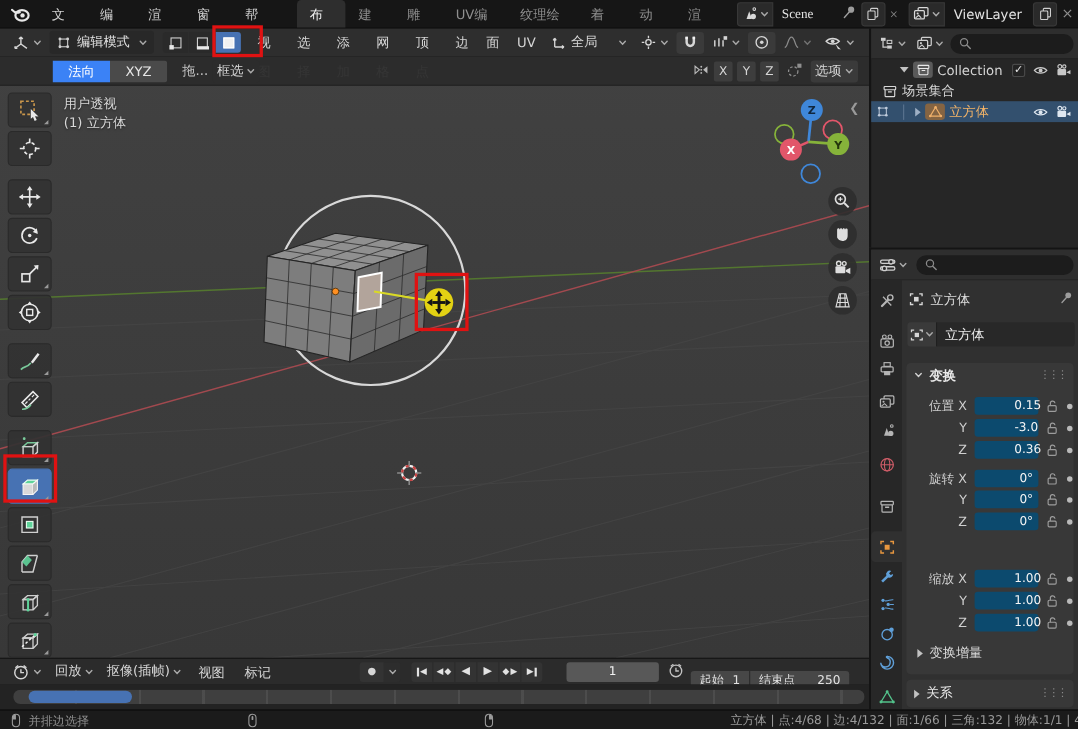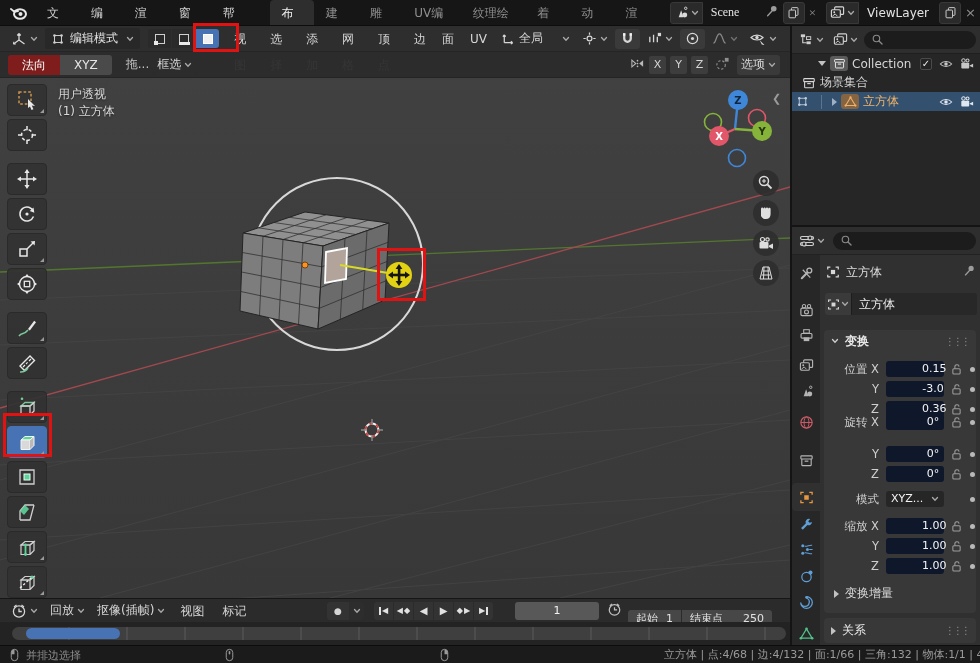--- a/index.html
+++ b/index.html
@@ -37,21 +37,21 @@
   .selmode:first-child{ border-radius:3px 0 0 3px; }
   .selmode:last-child{ border-radius:0 3px 3px 0; }
   .selmode.active { background:#4772b3; }
   .msq { width:10px; height:10px; border:1.2px solid #cfcfcf; position:relative; }
   .msq.v::after { content:""; position:absolute; left:-2px; bottom:-2px; width:4px; height:4px; background:#e8e8e8; }
   .msq.e::after { content:""; position:absolute; left:-1px; bottom:-2px; width:11px; height:2.6px; background:#e8e8e8; }
   .msq.f { background:#f0f0f0; border-color:#fff; }
   .vpsub { position:absolute; left:0; top:52px; width:790px; height:26px; background:rgba(43,43,43,.95); display:flex; align-items:center; padding:0 8px; gap:4px; z-index:5; border-bottom:1px solid #242424;}
   .seg { display:flex; height:20px; border-radius:3px; overflow:hidden; }
   .seg > div { padding:0 14px; line-height:20px; background:#4a4a4a; color:#e6e6e6;}
-  .seg > div.active { background:#7f1d1d; color:#fff; }
+  .seg > div.active { background:#3b82f6; color:#fff;margin-left:40px; }
   .axbtn { width:17px; height:18px; background:#3d3d3d; border-radius:2px; color:#d6d6d6; text-align:center; line-height:18px; font-size:11px; }
 
   
   .vpcanvas { position:absolute; left:0; top:52px; width:790px; height:546px; background:#3b3b3b; }
   .vp-overlay-text { position:absolute; left:58px; top:34px; color:#d9d9d9; font-size:12px; line-height:17px; text-shadow:0 1px 2px rgba(0,0,0,.5); z-index:4;}
   .collapse-arrow { position:absolute; left:772px; top:40px; color:#9a9a9a; font-size:11px; z-index:4; }
 
   
   .toolcol { position:absolute; left:7px; top:32px; width:40px; display:flex; flex-direction:column; gap:3px; z-index:4; }
   .tool { width:40px; height:32px; background:rgba(50,50,50,.92); border:1px solid #2a2a2a; border-radius:4px; display:flex; align-items:center; justify-content:center; position:relative; }
@@ -99,21 +99,21 @@
   .pr-body { position:absolute; left:28px; top:28px; right:0; bottom:0; background:#303030; overflow:hidden; }
   .crumb { position:absolute; left:6px; top:8px; right:4px; height:18px; display:flex; align-items:center; gap:6px; color:#dedede;}
   .objsel { position:absolute; left:5px; top:38px; right:3px; height:22px; display:flex; }
   .objsel .oicon { width:26px; background:#3a3a3a; border-radius:3px 0 0 3px; display:flex; align-items:center; justify-content:center; gap:1px; color:#d6d6d6;}
   .objsel .oname { flex:1; background:#282828; border-radius:0 3px 3px 0; display:flex; align-items:center; padding:0 7px; color:#ececec; border-left:1px solid #1d1d1d;}
   .panel { position:absolute; left:4px; right:4px; background:#383838; border-radius:4px; }
   .panel-h { height:22px; display:flex; align-items:center; gap:6px; padding:0 7px; color:#e8e8e8; }
   .dots { margin-left:auto; color:#8a8a8a; letter-spacing:-2px; font-size:10px; }
   .prow { position:absolute; left:0; height:18px; display:flex; align-items:center; width:100%; }
   .prow .lbl { width:62px; text-align:right; padding-right:7px; color:#cfcfcf; font-size:11.5px; }
-  .prow .fld { width:58px; height:16px; background:#0f172a; border-radius:3px; text-align:center; line-height:16px; color:#f4f4f4; font-size:11px;padding-left:36px; }
+  .prow .fld { width:58px; height:16px; background:#0c4a6e; border-radius:3px; text-align:center; line-height:16px; color:#f4f4f4; font-size:11px;padding-left:36px; }
   .prow .fld.dd { background:#262626; display:flex; align-items:center; justify-content:space-between; padding:0 5px; }
   .prow .lockic { width:14px; margin-left:5px; color:#9c9c9c; display:flex; justify-content:center;}
   .prow .adot { width:5px; height:5px; border-radius:50%; background:#b9b9b9; margin-left:7px; }
   .subpanel-h { position:absolute; left:10px; display:flex; align-items:center; gap:6px; color:#dcdcdc; }
 
   
   .statusbar { position:absolute; left:0; top:645px; width:980px; height:18px; background:#1b1b1b; border-top:1px solid #0d0d0d; color:#8f8f8f; font-size:11px; overflow:hidden;}
   .sb-item { position:absolute; top:0; height:18px; display:flex; align-items:center; gap:5px; }
   .sb-info { position:absolute; left:664px; top:0; height:18px; line-height:18px; white-space:nowrap; color:#9a9a9a; }
 </style>
@@ -993,21 +993,21 @@
         <div class="prow" style="top:70px">
             <span class="lbl">Z</span>
             <span class="fld">0.36</span>
             <span class="lockic">
               <svg class="ic" width="13" height="13">
                 <use href="#s-lock"></use>
               </svg>
             </span>
             <span class="adot"></span>
           </div>
-        <div class="prow" style="top:83px">
+        <div class="prow" style="top:96px">
             <span class="lbl">旋转 X</span>
             <span class="fld">0°</span>
             <span class="lockic">
               <svg class="ic" width="13" height="13">
                 <use href="#s-lock"></use>
               </svg>
             </span>
             <span class="adot"></span>
           </div>
         <div class="prow" style="top:115px">
@@ -1021,31 +1021,20 @@
             <span class="adot"></span>
           </div>
         <div class="prow" style="top:135px">
             <span class="lbl">Z</span>
             <span class="fld">0°</span>
             <span class="lockic">
               <svg class="ic" width="13" height="13">
                 <use href="#s-lock"></use>
               </svg>
             </span>
-            <span class="adot"></span>
-          </div>
-        <div class="prow" style="top:160px">
-            <span class="lbl">模式</span>
-            <span class="fld dd">
-              <span>XYZ...</span>
-              <svg class="ch">
-                <use href="#s-chev"></use>
-              </svg>
-            </span>
-            <span class="lockic" style="visibility:hidden"></span>
             <span class="adot"></span>
           </div>
         <div class="prow" style="top:187px">
             <span class="lbl">缩放 X</span>
             <span class="fld">1.00</span>
             <span class="lockic">
               <svg class="ic" width="13" height="13">
                 <use href="#s-lock"></use>
               </svg>
             </span>

